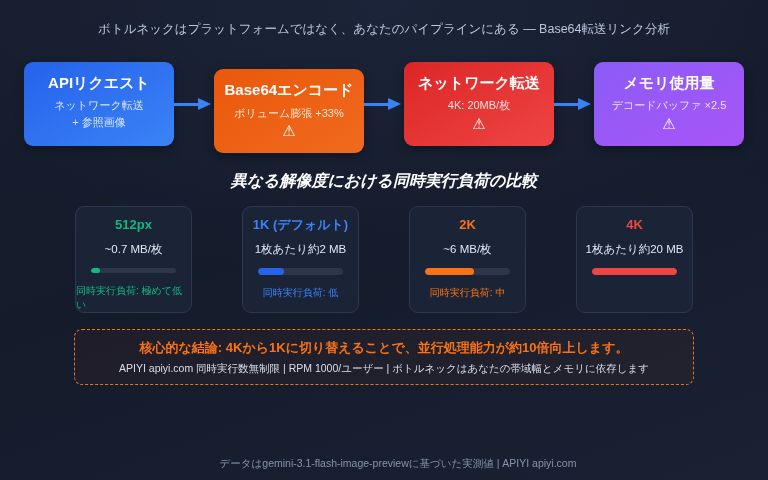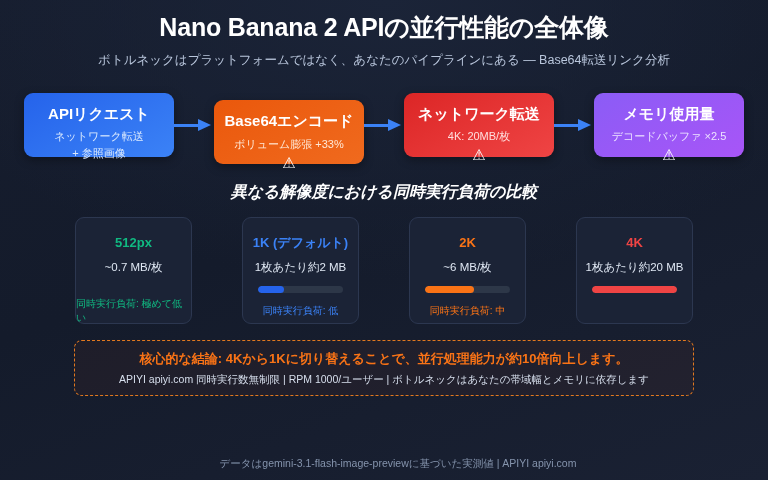--- a/index.html
+++ b/index.html
@@ -23,21 +23,21 @@
   .hdr-sub {
     margin-top:9px; font-size:12.5px; color:#b9c6dc; font-weight:normal;
   }
 
   
   .flow {
     margin-top:16px;
     display:flex; align-items:center; justify-content:center;
   }
   .fbox {
-    width:150px; height:64px; border-radius:9px;
+    width:150px; height:84px; border-radius:9px;
     display:flex; flex-direction:column; align-items:center;
     justify-content:flex-start; padding-top:13px;
     box-shadow:0 3px 10px rgba(0,0,0,.35);
   }
   .fbox .t { font-size:15px; font-weight:bold; color:#fff; line-height:1.1; }
   .fbox .s { font-size:11px; margin-top:7px; line-height:1.35; }
   .fbox .s2 { font-size:11px; margin-top:2px; line-height:1.35; }
   .warn { font-size:15px; margin-top:3px; line-height:1; color:#ffffff; }
 
   .b1 { background:linear-gradient(150deg,#2563eb 0%,#3b82f6 100%); }
@@ -68,21 +68,21 @@
 
   
   .cards {
     margin-top:14px; display:flex; justify-content:center; gap:50px;
   }
   .card {
     width:117px; height:107px; border-radius:9px;
     background:#1b2336; border:1px solid #2c real;
     border:1px solid #2c3750;
     display:flex; flex-direction:column; align-items:center;
-    padding-top:18px;
+    padding-top:11px;
   }
   .card .lbl { font-size:13px; font-weight:bold; line-height:1; }
   .card .val { font-size:11.5px; color:#dfe7f3; margin-top:11px; }
   .bar {
     width:85px; height:7px; border-radius:4px; background:#2d3748;
     margin-top:11px; overflow:hidden;
   }
   .bar i { display:block; height:100%; border-radius:4px; }
   .card .load { font-size:10px; margin-top:11px; }
 
@@ -100,21 +100,20 @@
   
   .foot {
     position:absolute; left:0; right:0; bottom:9px;
     text-align:center; font-size:10.5px; color:#8594ad;padding-left:28px;
   }
 </style>
 </head>
 <body>
 
 <div class="hdr">
-  <div class="hdr-title">Nano Banana 2 APIの並行性能の全体像</div>
   <div class="hdr-sub">ボトルネックはプラットフォームではなく、あなたのパイプラインにある — Base64転送リンク分析</div>
 </div>
 
 <div class="flow">
 
   <div class="fbox b1">
     <div class="t">APIリクエスト</div>
     <div class="s">ネットワーク転送</div>
     <div class="s2">+ 参照画像</div>
   </div>

